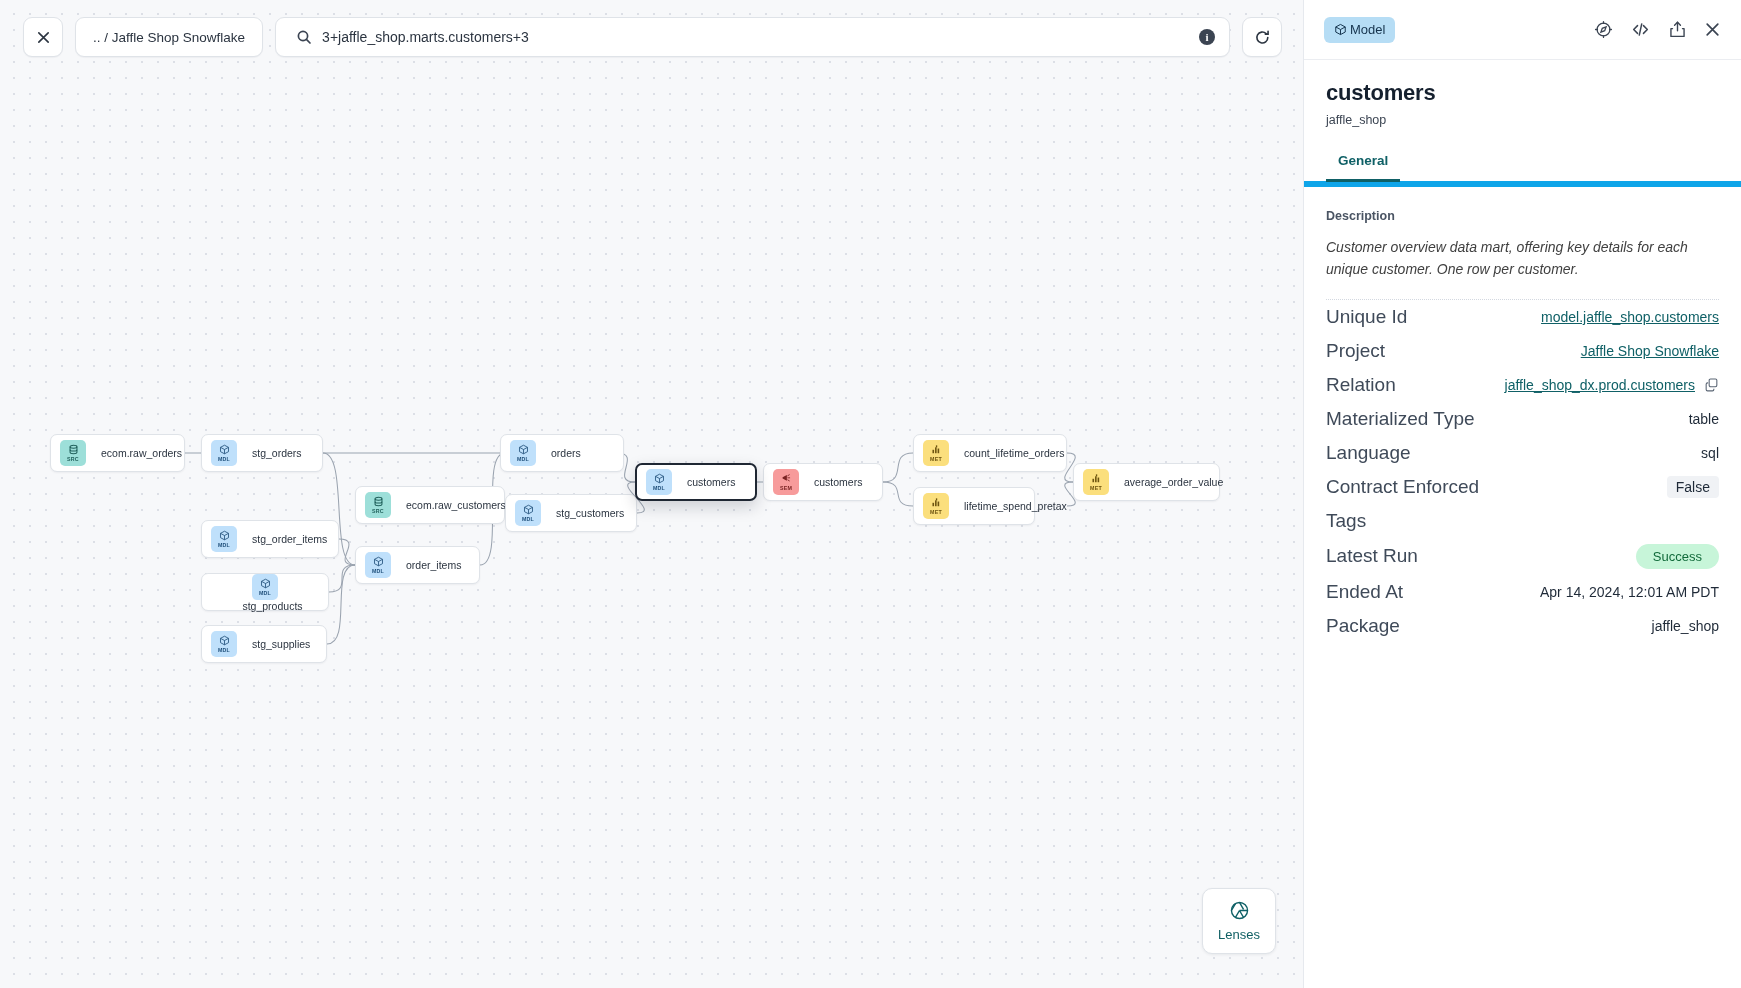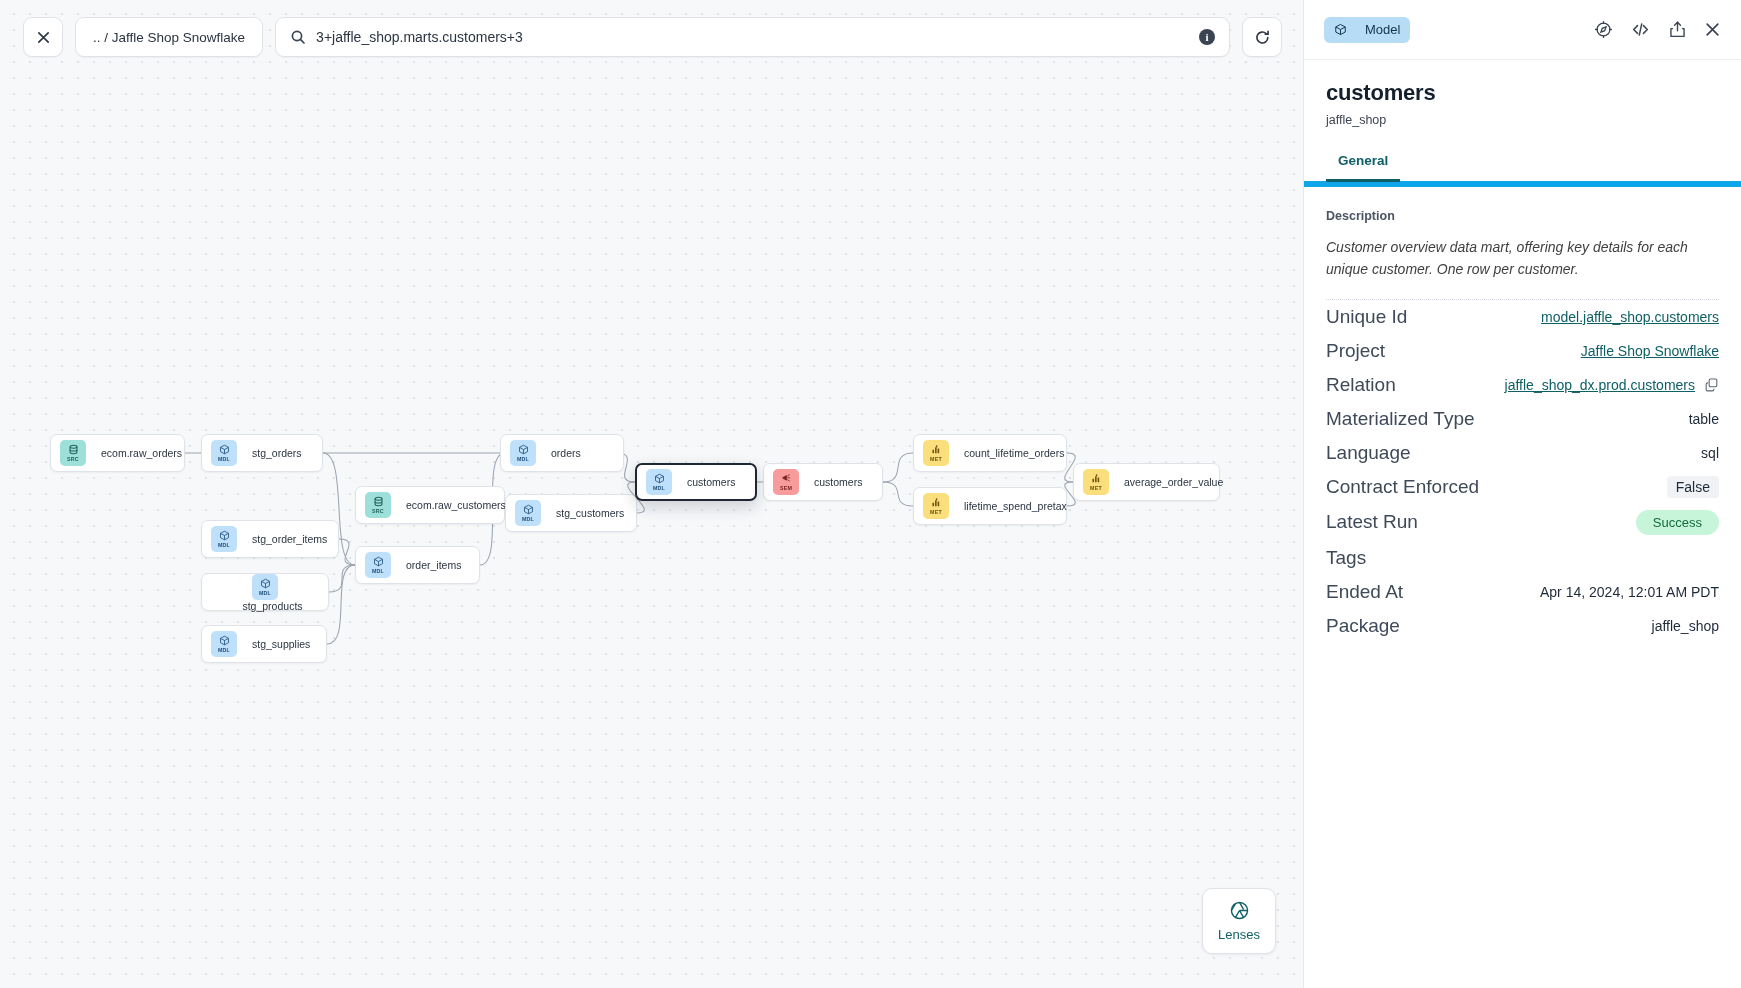--- a/index.html
+++ b/index.html
@@ -36,20 +36,21 @@
     height: 40px; display: flex; align-items: center; justify-content: center;
     box-shadow: 0 1px 1px rgba(16,24,40,.04);
     cursor: pointer; color: #2b3440;
   }
   #close-graph-btn { width: 40px; }
   #breadcrumb-btn { padding: 0 17px; font-size: 13.5px; white-space: nowrap; color: #2b3440; }
   #search-wrap {
     position: relative; background: #fff; border: 1px solid #dfe3e8; border-radius: 9px;
     width: 955px; height: 40px; display: flex; align-items: center;
     box-shadow: 0 1px 1px rgba(16,24,40,.04);
+    padding-left: 6px;
   }
   #search-wrap .mag { margin-left: 14px; display: flex; color: #3b4452; }
   #search-input {
     flex: 1; border: none; outline: none; background: transparent;
     font-family: "Liberation Sans", sans-serif;
     font-size: 14px; color: #2b3440; margin-left: 10px; padding-right: 44px;
   }
   #search-info-icon {
     position: absolute; right: 14px; top: 50%; transform: translateY(-50%);
     width: 16px; height: 16px; border-radius: 50%;
@@ -107,21 +108,21 @@
     border-left: 1px solid #e6e9ee;
     display: flex; flex-direction: column; flex: none;
   }
   #panel-top {
     height: 60px; flex: none;
     display: flex; align-items: center; padding: 0 20px 0 20px;
     border-bottom: 1px solid #ebedf1;
   }
   #type-badge {
     background: #b6ddf5; color: #15334d; border-radius: 6px;
-    height: 26px; padding: 0 10px; display: flex; align-items: center; gap: 18px;
+    height: 26px; padding: 0 10px; display: flex; align-items: center; gap: 3px;
     font-size: 13px;
   }
   #panel-top-actions { margin-left: auto; display: flex; align-items: center; gap: 17px; color: #3b4452; }
   #panel-top-actions > span { display: flex; cursor: pointer; }
 
   #panel-head { padding: 20px 22px 0 22px; }
   #panel-title { font-size: 22px; font-weight: bold; color: #15202e; letter-spacing: -.2px; }
   #panel-subtitle { font-size: 12.5px; color: #3b4452; margin-top: 7px; }
 
   #tabs { display: flex; padding: 0 22px; margin-top: 26px; border-bottom: 6px solid #0ea5e9; }
@@ -317,21 +318,21 @@
                 <rect x="2.4" y="9.5" width="2.6" height="5.6"></rect>
                 <rect x="6.6" y="5.4" width="2.6" height="9.7"></rect>
                 <rect x="10.8" y="7.4" width="2.6" height="7.7"></rect>
                 <rect x="8" y="2.2" width="2.2" height="3.4"></rect>
               </svg>
             </span>
             <span class="tag">MET</span>
           </span>
           <span class="nlabel">count_lifetime_orders</span>
         </div>
-        <div class="node" style="left: 913px; top: 487px; width: 154px; height: 38px;">
+        <div class="node" style="left: 913px; top: 487px; width: 122px; height: 38px;">
           <span class="badge badge-met">
             <span class="glyph">
               <svg width="11" height="11" viewBox="0 0 18 18" fill="currentColor">
                 <rect x="2.4" y="9.5" width="2.6" height="5.6"></rect>
                 <rect x="6.6" y="5.4" width="2.6" height="9.7"></rect>
                 <rect x="10.8" y="7.4" width="2.6" height="7.7"></rect>
                 <rect x="8" y="2.2" width="2.2" height="3.4"></rect>
               </svg>
             </span>
             <span class="tag">MET</span>
@@ -470,26 +471,26 @@
           </div>
           <div class="prop-row">
             <div class="prop-key">Language</div>
             <div class="prop-val">sql</div>
           </div>
           <div class="prop-row">
             <div class="prop-key">Contract Enforced</div>
             <div class="prop-val chip">False</div>
           </div>
           <div class="prop-row">
+            <div class="prop-key">Tags</div>
+            <div class="prop-val empty-val"></div>
+          </div>
+          <div class="prop-row">
             <div class="prop-key">Latest Run</div>
             <div class="prop-val pill">Success</div>
-          </div>
-          <div class="prop-row">
-            <div class="prop-key">Tags</div>
-            <div class="prop-val empty-val"></div>
           </div>
           <div class="prop-row">
             <div class="prop-key">Ended At</div>
             <div class="prop-val">Apr 14, 2024, 12:01 AM PDT</div>
           </div>
           <div class="prop-row">
             <div class="prop-key">Package</div>
             <div class="prop-val">jaffle_shop</div>
           </div>
         </div>

